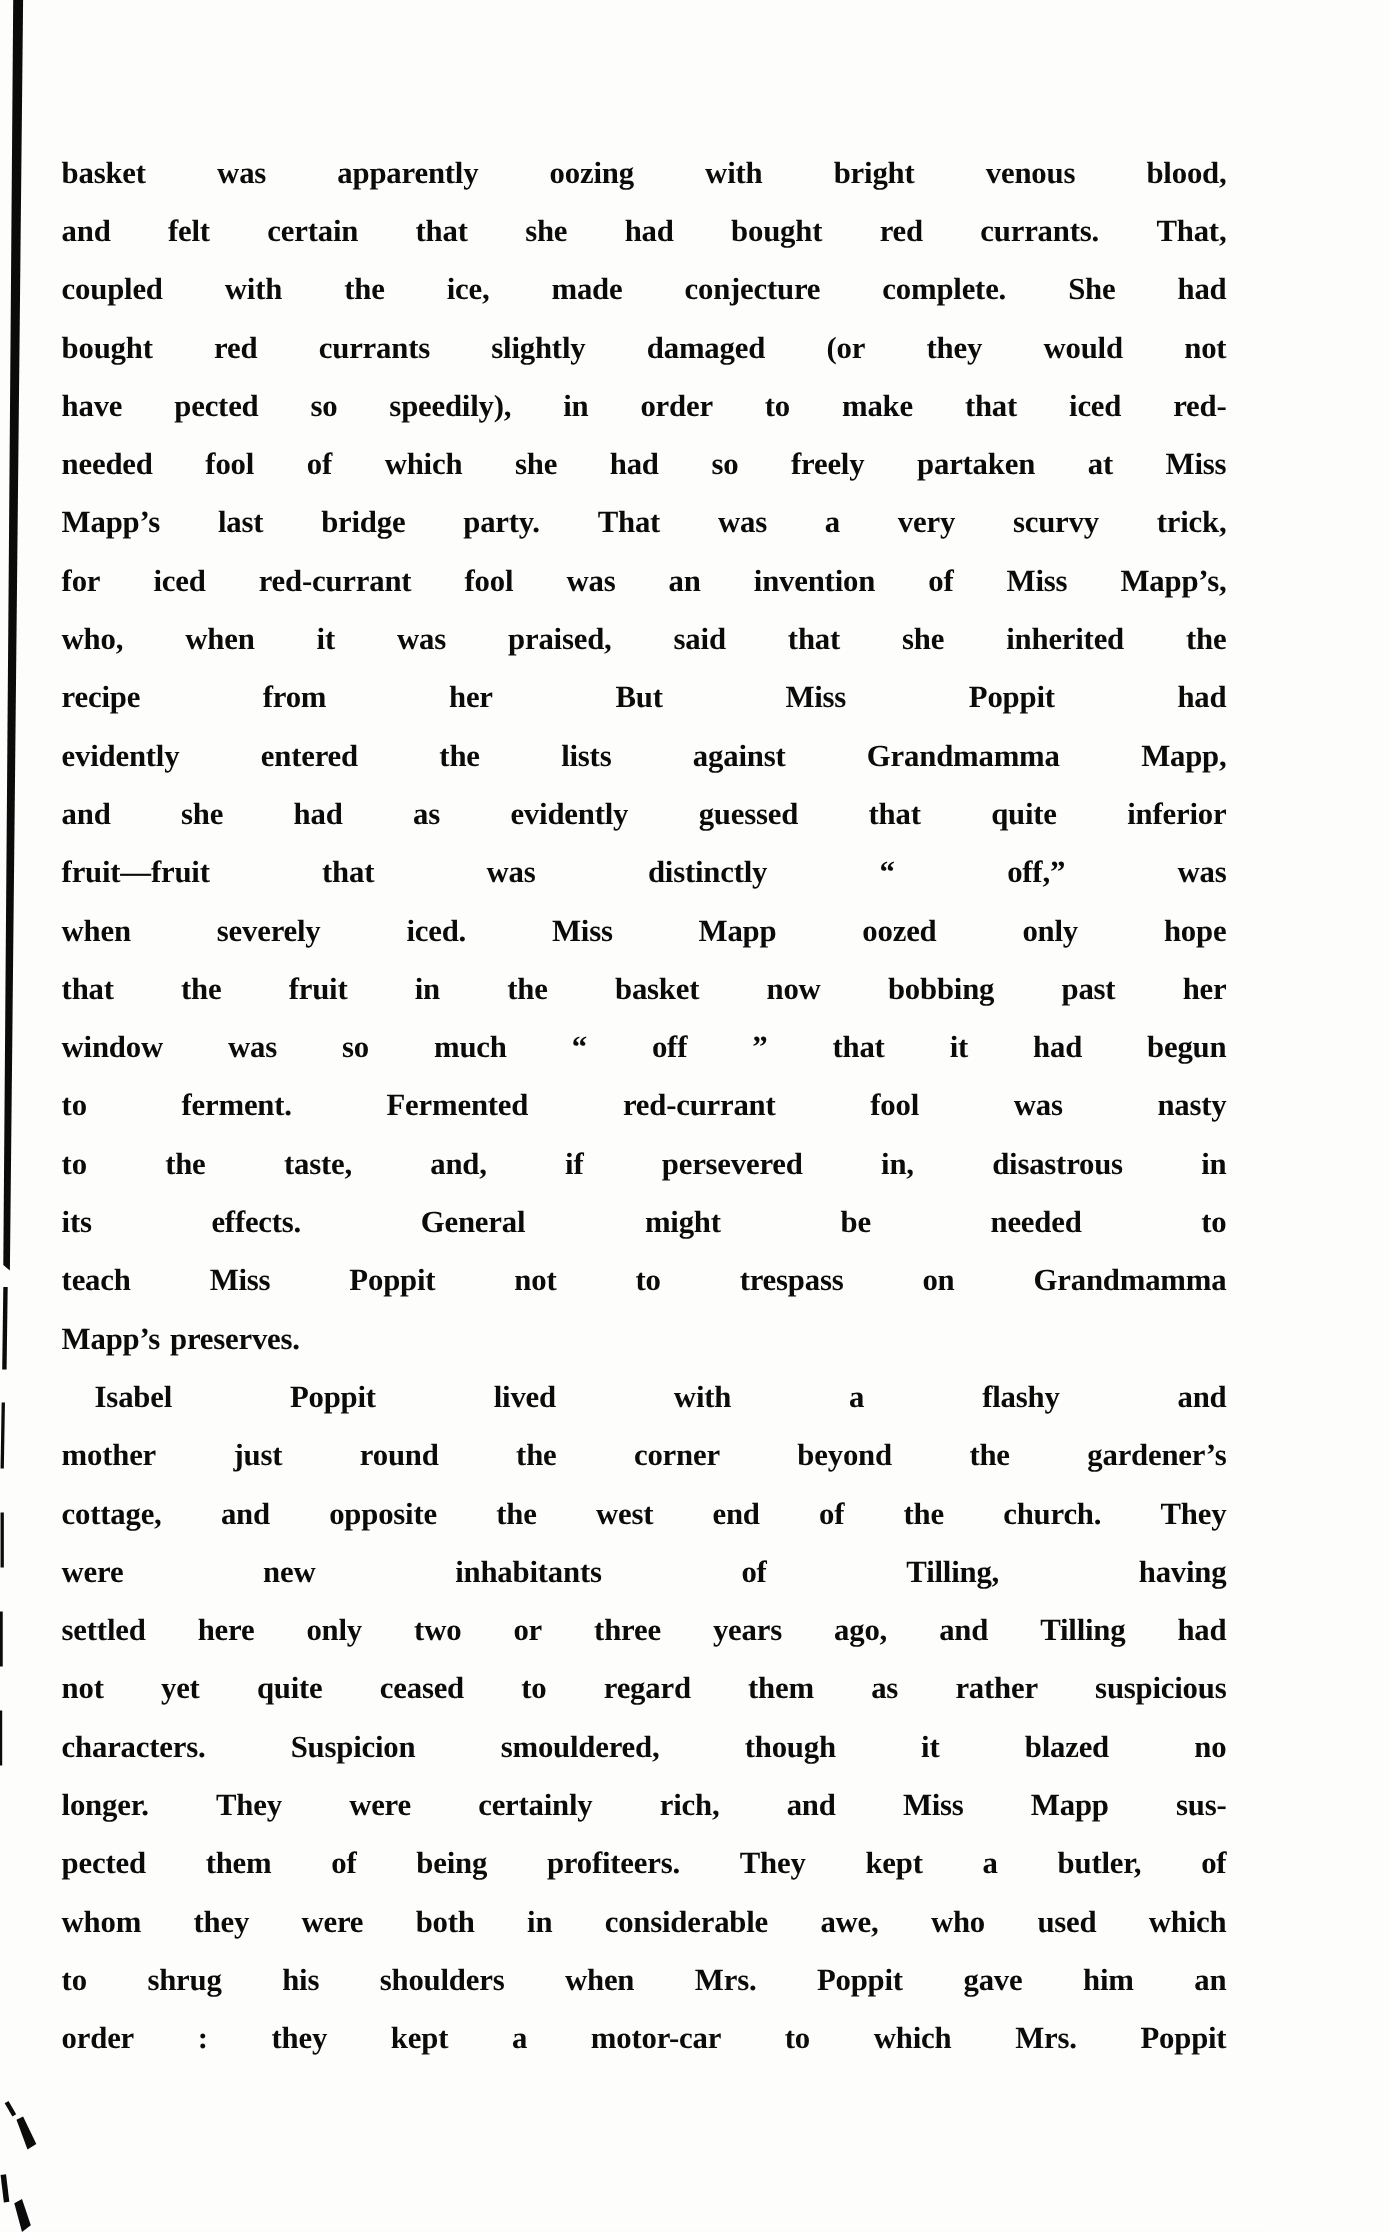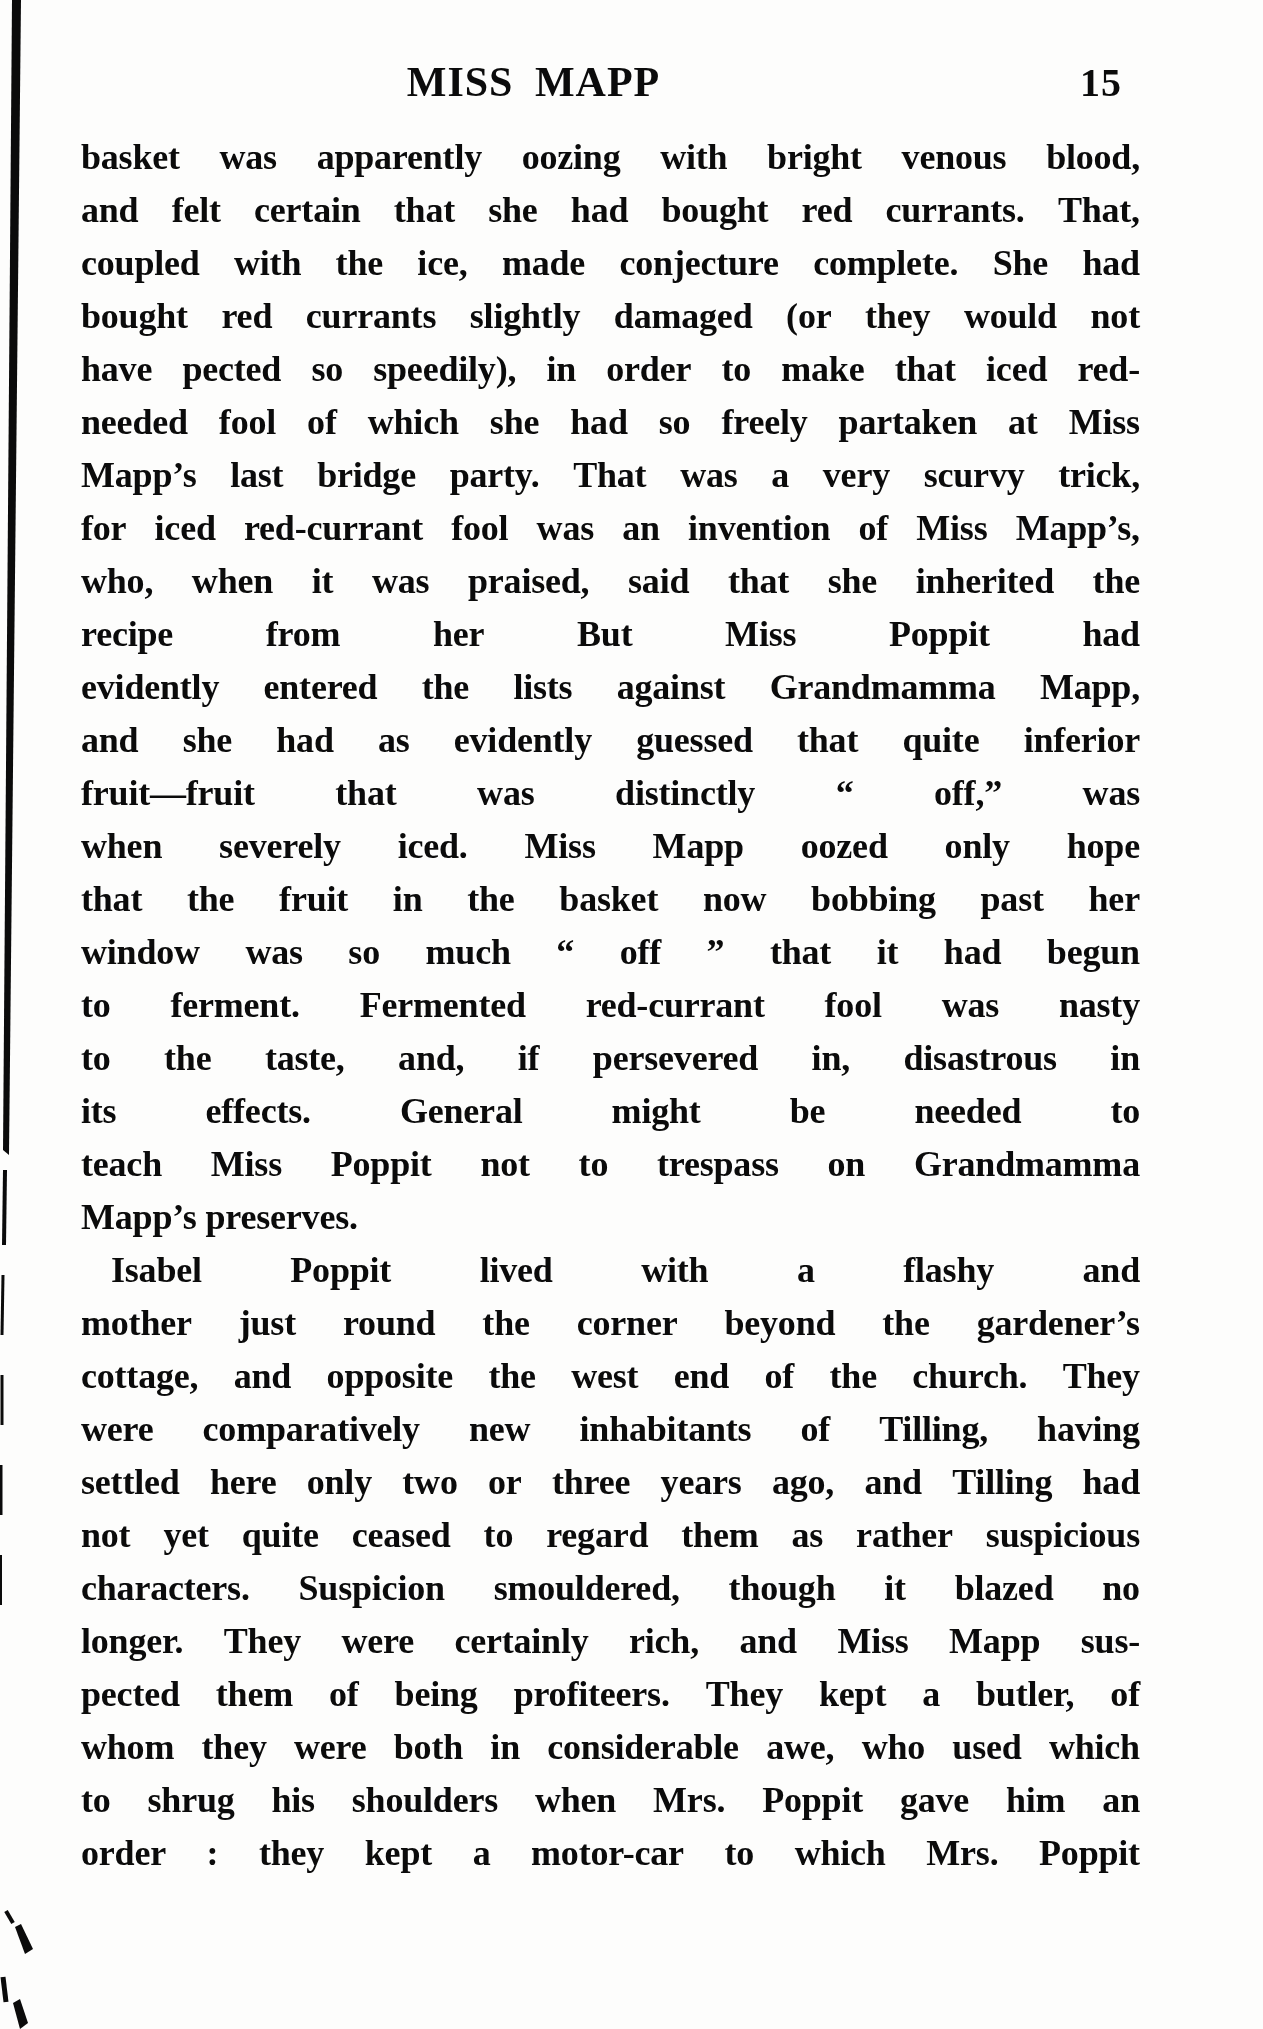--- a/index.html
+++ b/index.html
@@ -25,22 +25,22 @@
     font-size:42px;line-height:44px;
     letter-spacing:1px;word-spacing:10px;
   }
   .page-number{
     position:absolute;right:0;top:2px;
     font-size:40px;line-height:42px;
     letter-spacing:1px;
   }
   
   .body-text{
-    position:absolute;left:81px;top:131px;width:1059px;
-    font-size:36px;
+    position:absolute;left:56px;top:131px;width:1059px;
+    font-size:28px;
     letter-spacing:-0.2px;
     text-align:center;
   }
   .line{
     display:flex;
     justify-content:space-between;
     height:53px;
     line-height:53px;
     white-space:nowrap;
   }
@@ -61,24 +61,20 @@
     <line x1="3" y1="1275" x2="2" y2="1335" stroke="currentColor" stroke-width="3"></line>
     <line x1="2" y1="1375" x2="2" y2="1425" stroke="currentColor" stroke-width="3"></line>
     <line x1="1" y1="1465" x2="1" y2="1515" stroke="currentColor" stroke-width="3"></line>
     <line x1="1" y1="1555" x2="1" y2="1605" stroke="currentColor" stroke-width="2"></line>
     <line x1="6" y1="1911" x2="13" y2="1923" stroke="currentColor" stroke-width="4"></line>
     <polygon points="15,1927 21,1924 33,1949 25,1954" fill="currentColor"></polygon>
     <line x1="3" y1="1977" x2="6" y2="2002" stroke="currentColor" stroke-width="5"></line>
     <polygon points="13,2003 20,1999 28,2023 20,2029" fill="currentColor"></polygon>
   </svg>
 
-  <div class="header">
-    <div class="running-title">MISS MAPP</div>
-    <div class="page-number">15</div>
-  </div>
 
   <div class="body-text">
       <div class="paragraph">
         <div class="line">
           <span>basket</span>
           <span>was</span>
           <span>apparently</span>
           <span>oozing</span>
           <span>with</span>
           <span>bright</span>
@@ -325,21 +321,20 @@
           <span>the</span>
           <span>west</span>
           <span>end</span>
           <span>of</span>
           <span>the</span>
           <span>church.</span>
           <span>They</span>
         </div>
         <div class="line">
           <span>were</span>
-          <span>comparatively</span>
           <span>new</span>
           <span>inhabitants</span>
           <span>of</span>
           <span>Tilling,</span>
           <span>having</span>
         </div>
         <div class="line">
           <span>settled</span>
           <span>here</span>
           <span>only</span>

